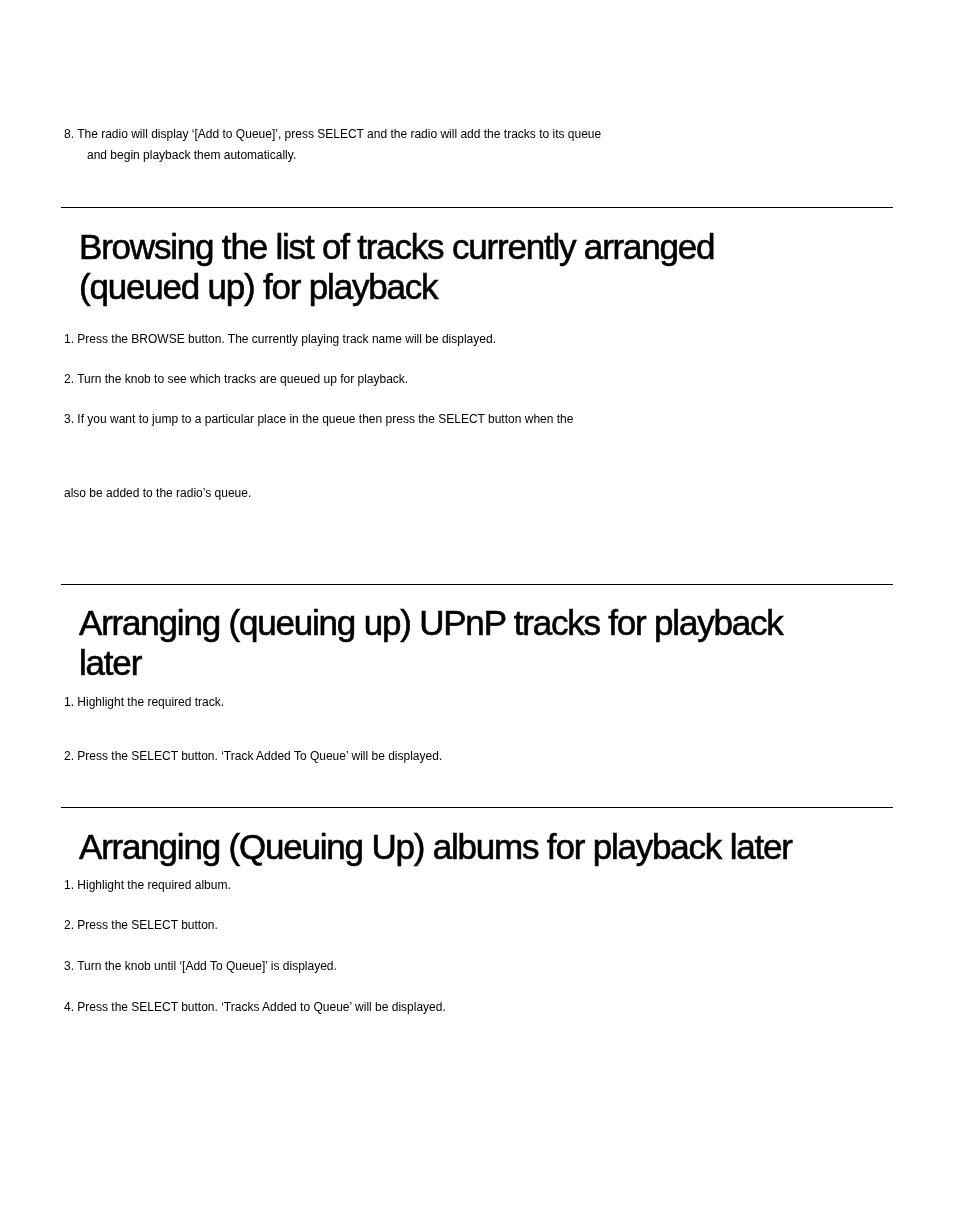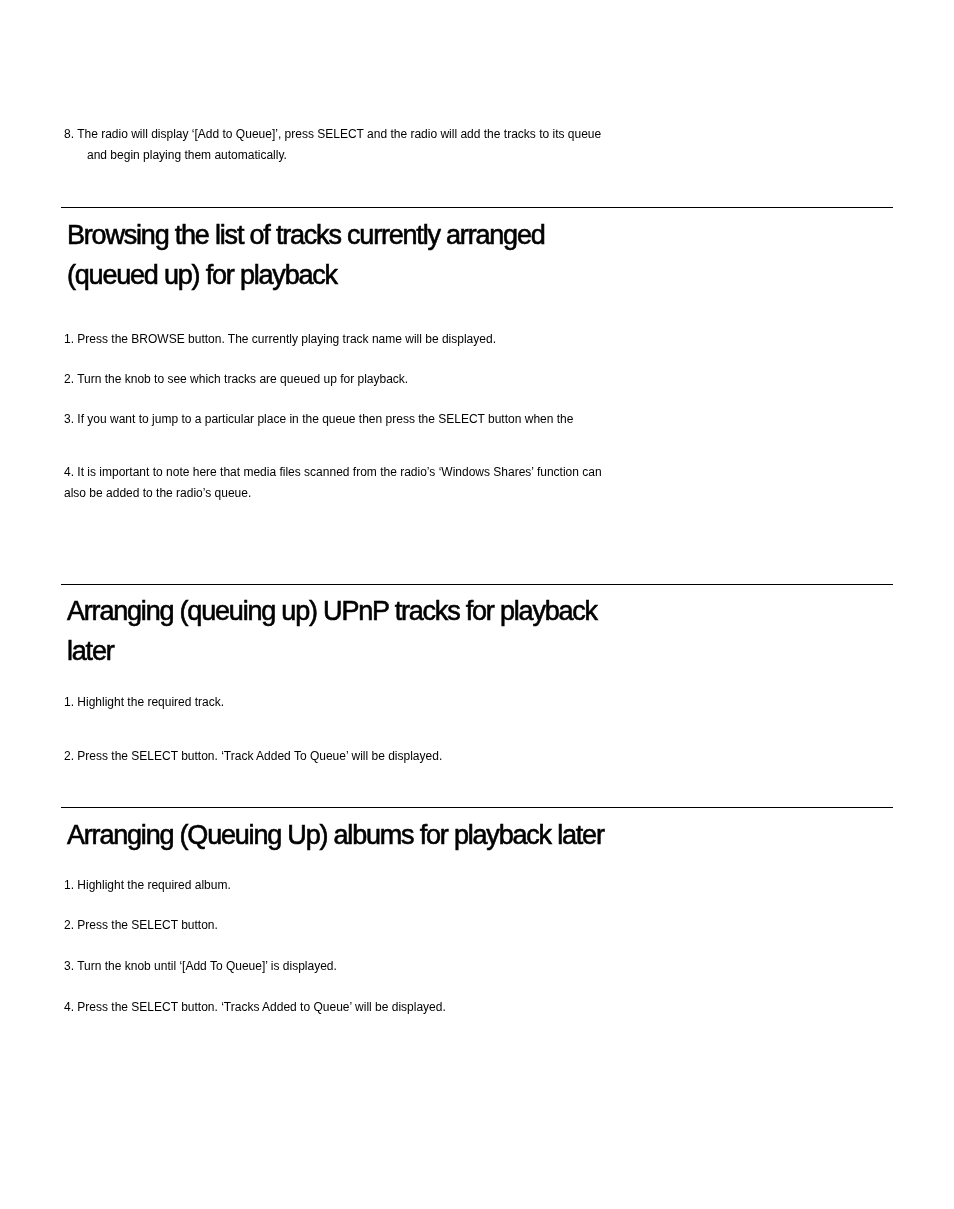--- a/index.html
+++ b/index.html
@@ -1,48 +1,48 @@
 <!DOCTYPE html>
 <html><head>
 <meta charset="utf-8">
 <style>
   html, body { margin: 0; padding: 0; background: #ffffff; }
   body { width: 954px; height: 1209px; position: relative; overflow: hidden;
          font-family: "Liberation Sans", sans-serif; color: #000; }
   .p { position: absolute; left: 64px; font-size: 12px; line-height: 21px; margin: 0; white-space: nowrap; }
   .p .indent { display: block; padding-left: 23px; }
   .rule { position: absolute; left: 61px; width: 832px; height: 0; border-top: 1px solid #000; }
-  .h { position: absolute; left: 63px; margin: 4px; font-size: 27px; font-weight: normal;
+  .h { position: absolute; left: 63px; margin: 16px; font-size: 35px; font-weight: normal;
        line-height: 40px; letter-spacing: -1.2px; white-space: nowrap; transform: scaleY(1.0); }
   .h b { font-weight: normal; -webkit-text-stroke: 0.6px #000; }
 </style>
 </head>
 <body>
 
 <p class="p" style="top:124px;">
   <span>8. The radio will display ‘[Add to Queue]’, press SELECT and the radio will add the tracks to its queue</span>
-  <span class="indent">and begin playing them automatically.</span>
+  <span class="indent">and begin playback them automatically.</span>
 </p>
 
 <div class="rule" style="top:207px;"></div>
 <h2 class="h" style="top:211px;">
   <b>Browsing the list of tracks currently arranged</b><br>
   <b>(queued up) for playback</b>
 </h2>
 <p class="p" style="top:329px;">
   <span>1. Press the BROWSE button. The currently playing track name will be displayed.</span>
 </p>
 <p class="p" style="top:369px;">
   <span>2. Turn the knob to see which tracks are queued up for playback.</span>
 </p>
 <p class="p" style="top:409px;">
   <span>3. If you want to jump to a particular place in the queue then press the SELECT button when the</span>
 </p>
 <p class="p" style="top:462px;">
-  <span>4. It is important to note here that media files scanned from the radio’s ‘Windows Shares’ function can</span><br>
+  <br>
   <span>also be added to the radio’s queue.</span>
 </p>
 
 <div class="rule" style="top:584px;"></div>
 <h2 class="h" style="top:587px;">
   <b>Arranging (queuing up) UPnP tracks for playback</b><br>
   <b>later</b>
 </h2>
 <p class="p" style="top:692px;">
   <span>1. Highlight the required track.</span>

